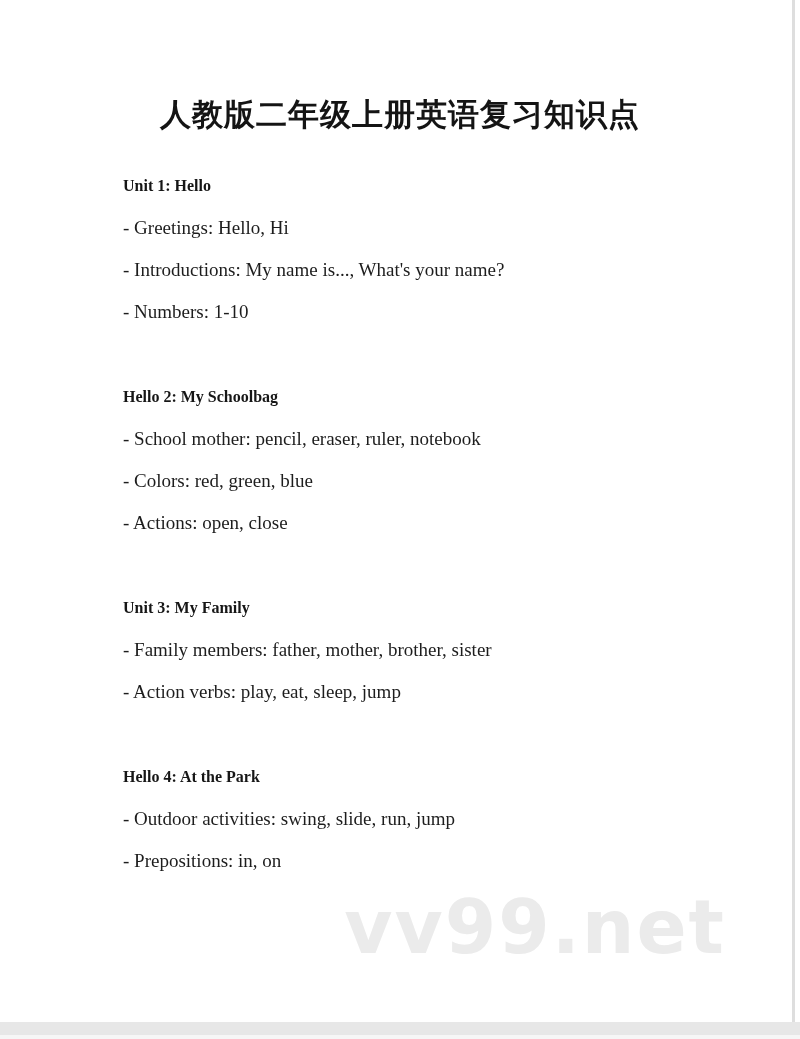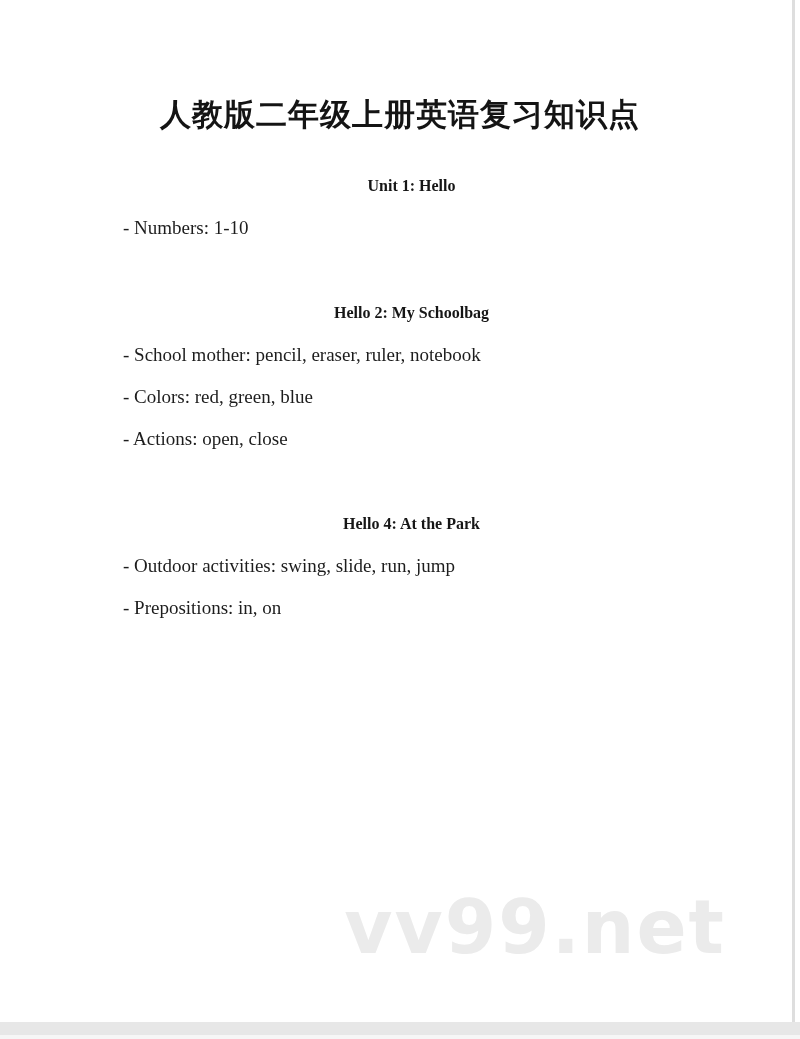--- a/index.html
+++ b/index.html
@@ -30,21 +30,20 @@
     left: 123px; top: 165px; right: 100px;
   }
   .section { margin: 0 0 43px 0; }
   .section-heading {
     margin: 0;
     font-family: "Liberation Serif", serif;
     font-weight: 700;
     font-size: 16px;
     line-height: 42px;
     color: #161616;
-    text-align: center;
   }
   .bullet-line {
     margin: 0;
     font-family: "Liberation Serif", serif;
     font-size: 19px;
     line-height: 42px;
     color: #1d1d1d;
     white-space: nowrap;
   }
   .watermark {
@@ -84,30 +83,37 @@
 <div class="page">
 
   <div class="watermark">vv99.net</div>
 
   <h1 class="doc-title">人教版二年级上册英语复习知识点</h1>
 
   <div class="content">
 
     <div class="section">
       <h2 class="section-heading">Unit 1: Hello</h2>
+      <p class="bullet-line">- Greetings: Hello, Hi</p>
+      <p class="bullet-line">- Introductions: My name is..., What's your name?</p>
       <p class="bullet-line">- Numbers: 1-10</p>
     </div>
 
     <div class="section">
       <h2 class="section-heading">Hello 2: My Schoolbag</h2>
       <p class="bullet-line">- School mother: pencil, eraser, ruler, notebook</p>
       <p class="bullet-line">- Colors: red, green, blue</p>
       <p class="bullet-line">- Actions: open, close</p>
     </div>
 
+    <div class="section">
+      <h2 class="section-heading">Unit 3: My Family</h2>
+      <p class="bullet-line">- Family members: father, mother, brother, sister</p>
+      <p class="bullet-line">- Action verbs: play, eat, sleep, jump</p>
+    </div>
 
     <div class="section">
       <h2 class="section-heading">Hello 4: At the Park</h2>
       <p class="bullet-line">- Outdoor activities: swing, slide, run, jump</p>
       <p class="bullet-line">- Prepositions: in, on</p>
     </div>
 
   </div>
 
   <div class="page-edge-right"></div>

